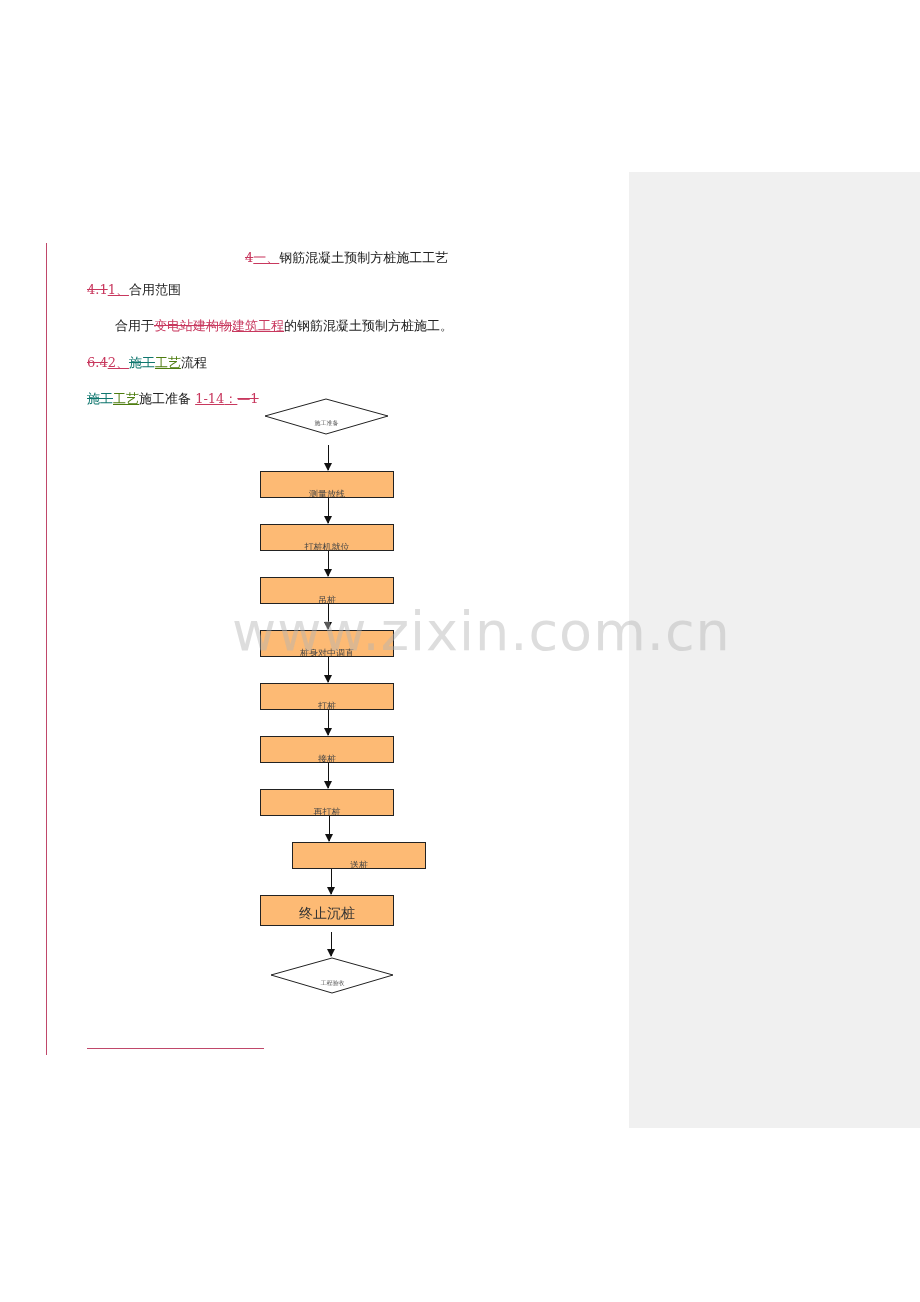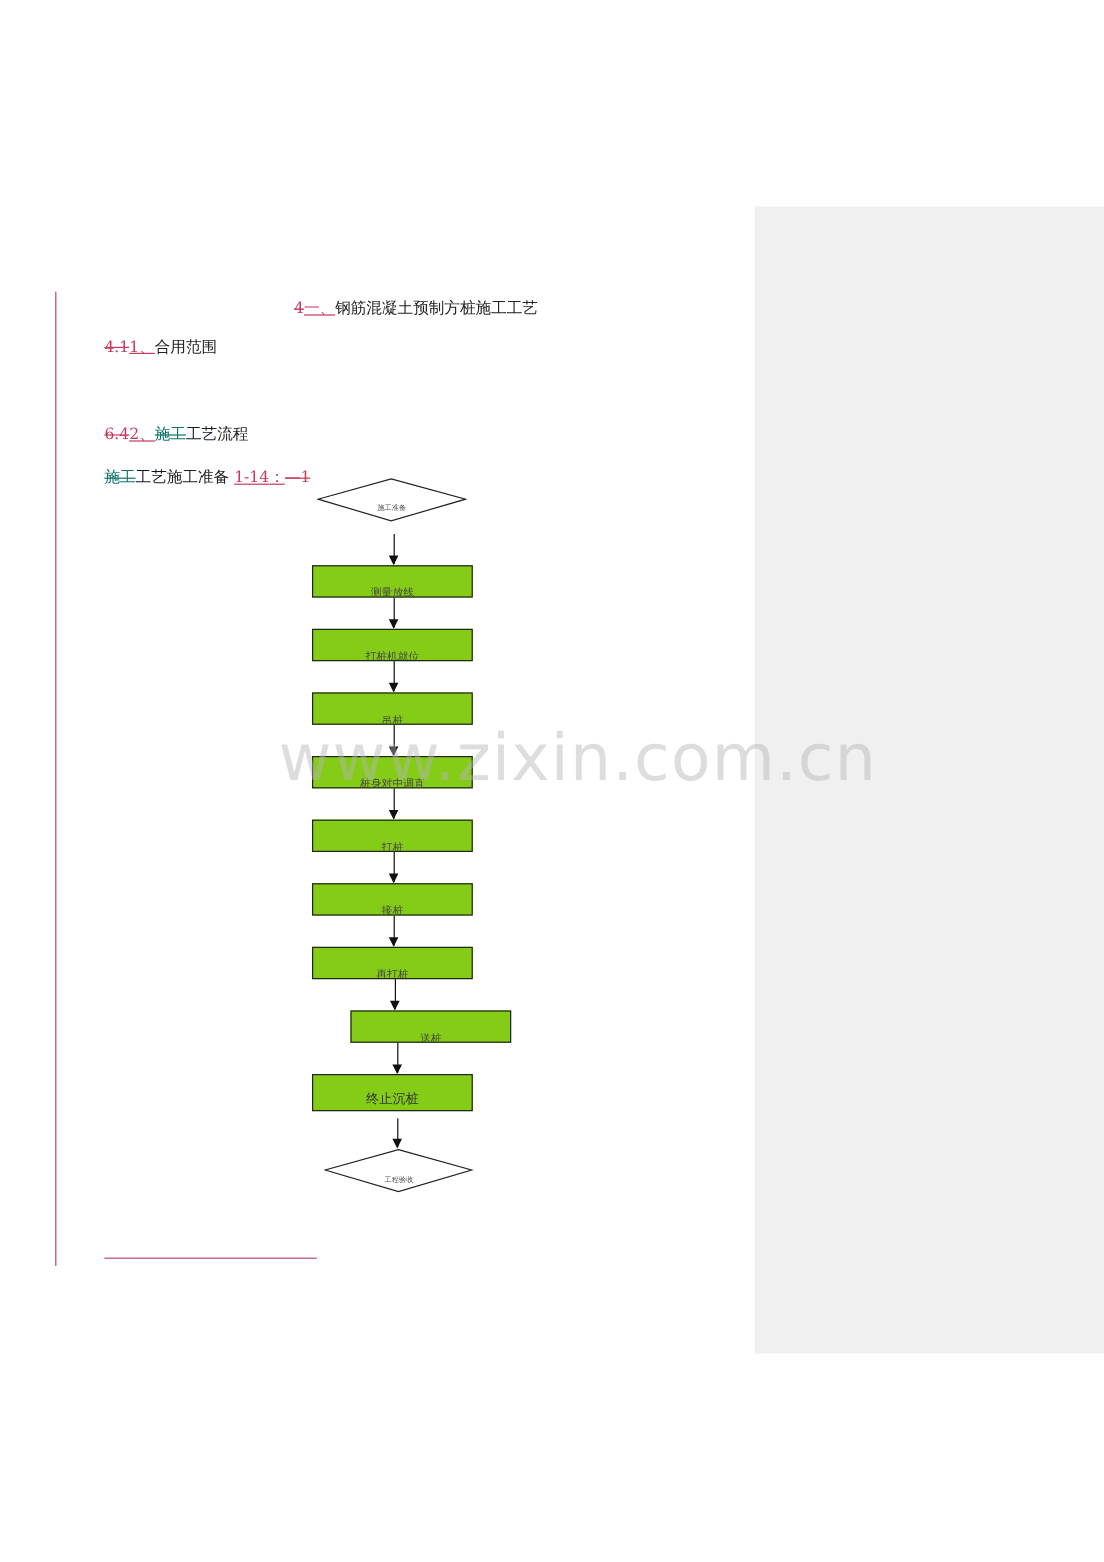--- a/index.html
+++ b/index.html
@@ -19,34 +19,34 @@
     background: #c0486a;
   }
   .footnote-sep {
     position: absolute; left: 87px; top: 1048px; width: 177px; height: 1px;
     background: #c0486a;
   }
   .line { position: absolute; font-size: 13px; white-space: nowrap; line-height: 16px; }
   .del-red { color: #c8385e; text-decoration: line-through; }
   .ins-red { color: #c8385e; text-decoration: underline; }
   .del-blue { color: #0f766e; text-decoration: line-through; }
-  .ins-blue { color: #0f172a; }
+  .ins-blue { color: #4d7c0f; text-decoration: underline; }
   .title { left: 245px; top: 250px; }
   .h1 { left: 87px; top: 282px; text-align: center; }
   .para { left: 115px; top: 318px; }
   .h2 { left: 87px; top: 355px; }
   .flowref { left: 87px; top: 391px; }
 
   .fc-box {
     position: absolute; left: 260px; width: 134px; border: 1px solid #222;
-    background: #84cc16; box-sizing: border-box;
+    background: #fdba74; box-sizing: border-box;
     font-size: 9px; color: #444; text-align: center; overflow: hidden;
   }
   .fc-box span { position: absolute; left: 0; right: 0; bottom: -4px; }
-  .fc-box.full span { bottom: 2px; font-size: 11px; color: #333; }
+  .fc-box.full span { bottom: 2px; font-size: 14px; color: #333; }
   .arrow { position: absolute; width: 1px; background: #111; }
   .arrow::after {
     content: ""; position: absolute; left: -4px; bottom: -1px;
     border-left: 4.5px solid transparent; border-right: 4.5px solid transparent;
     border-top: 8px solid #111;
   }
   .diamond { position: absolute; }
   .diamond-label {
     position: absolute; font-size: 6px; color: #555; text-align: center; width: 100%;
   }
@@ -64,20 +64,23 @@
   <div class="change-bar"></div>
 
   <div class="line title">
     <span class="del-red">4</span><span class="ins-red">一、</span><span>钢筋混凝土预制方桩施工工艺</span>
   </div>
 
   <div class="line h1">
     <span class="del-red">4.1</span><span class="ins-red">1、</span><span>合用范围</span>
   </div>
 
+  <div class="line para">
+    <span>合用于</span><span class="del-red">变电站建构物</span><span class="ins-red">建筑工程</span><span>的钢筋混凝土预制方桩施工。</span>
+  </div>
 
   <div class="line h2">
     <span class="del-red">6.4</span><span class="ins-red">2、</span><span class="del-blue">施工</span><span class="ins-blue">工艺</span><span>流程</span>
   </div>
 
   <div class="line flowref">
     <span class="del-blue">施工</span><span class="ins-blue">工艺</span><span>施工准备</span>
     <span class="ins-red">1-14</span><span class="ins-red">：</span><span class="del-red">—1</span>
   </div>
 

